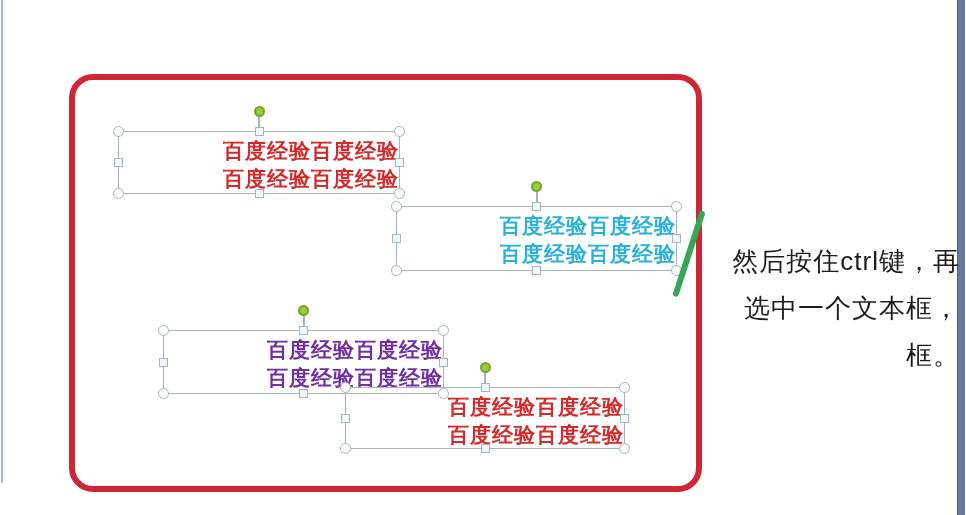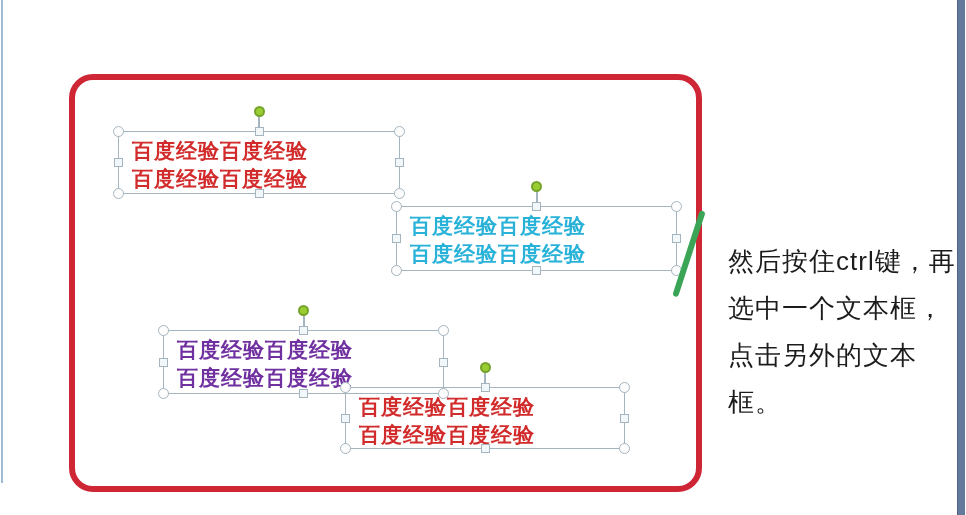--- a/index.html
+++ b/index.html
@@ -1,18 +1,19 @@
 <!DOCTYPE html>
 <html style="--edge-left: #9fbcd6; --edge-right: #64799c; --frame: #cf2636; --pointer: #3aa556; --sel: #a4b5c0; --rot: #9acd32;"><head>
 <meta charset="utf-8">
 <style>
   html,body{margin:0;padding:0;background:#ffffff;}
   .stage{
     position:relative;width:966px;height:515px;background:#ffffff;overflow:hidden;
     font-family:"Liberation Sans",sans-serif;
+    text-align:right;
   }
   
   .page-edge-left{position:absolute;left:1px;top:0;width:2px;height:483px;background:var(--edge-left,#9fbcd6);}
   .page-edge-right{position:absolute;left:957px;top:0;width:7px;height:515px;background:var(--edge-right,#64799c);border-left:1px solid #4d6488;}
   
   .highlight-frame{
     position:absolute;left:69px;top:74px;width:633px;height:418px;box-sizing:border-box;
     border:6px solid var(--frame,#cf2636);border-radius:24px;z-index:1;
   }
   
@@ -128,17 +129,16 @@
       <div class="h-square" style="right: -5px; top: calc(50% - 4.5px);"></div>
       <div class="h-stem" style="left: calc(50% - 1px); top: -15px;"></div>
       <div class="h-rotate" style="left: calc(50% - 5.5px); top: -26px;"></div>
     </div>
 
   <div class="pointer-line"></div>
 
   <div class="annotation" style="color: rgb(28, 28, 28);">
     <div>然后按住ctrl键，再</div>
     <div>选中一个文本框，</div>
-    <div>点击另外的文本</div>
     <div>框。</div>
   </div>
 
 </div>
 
 </body></html>

